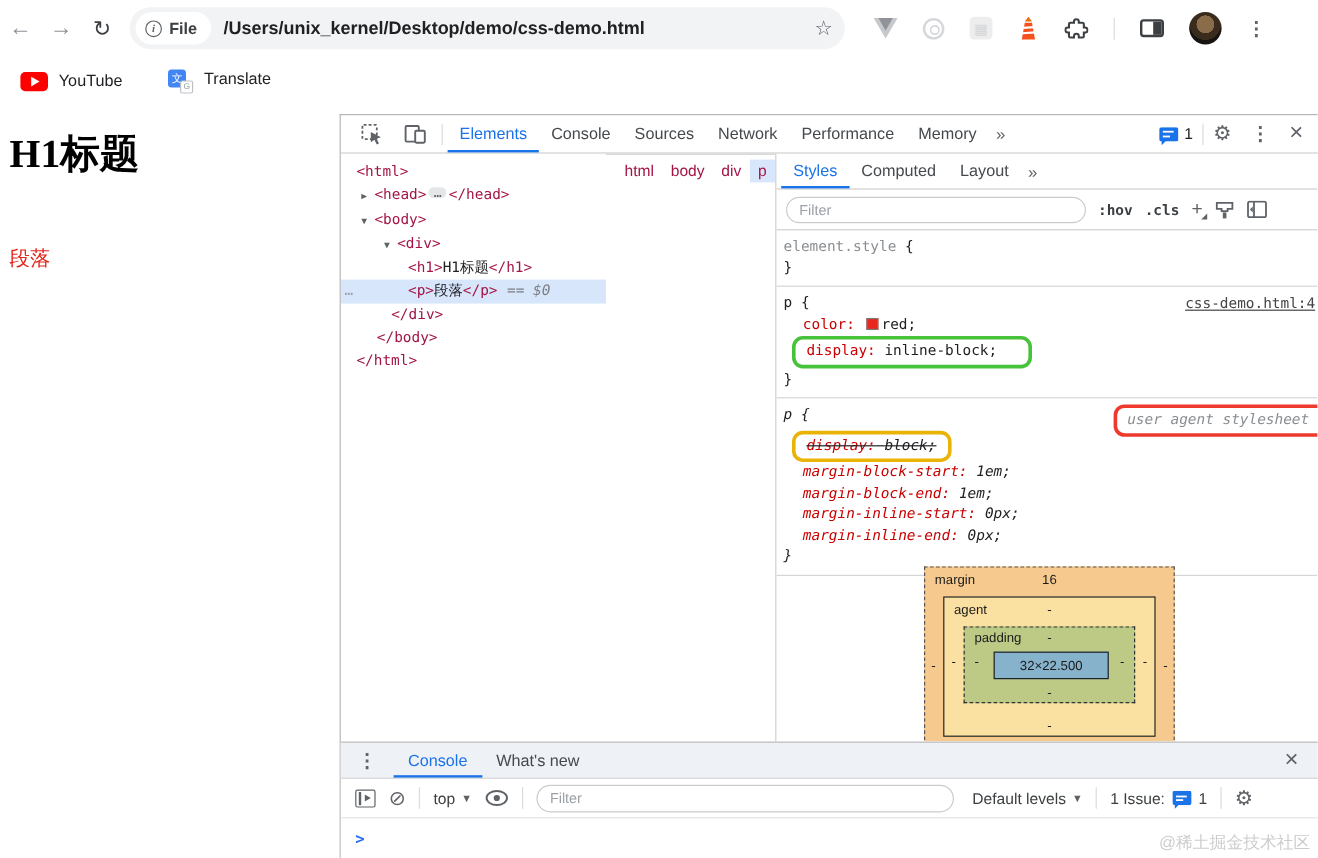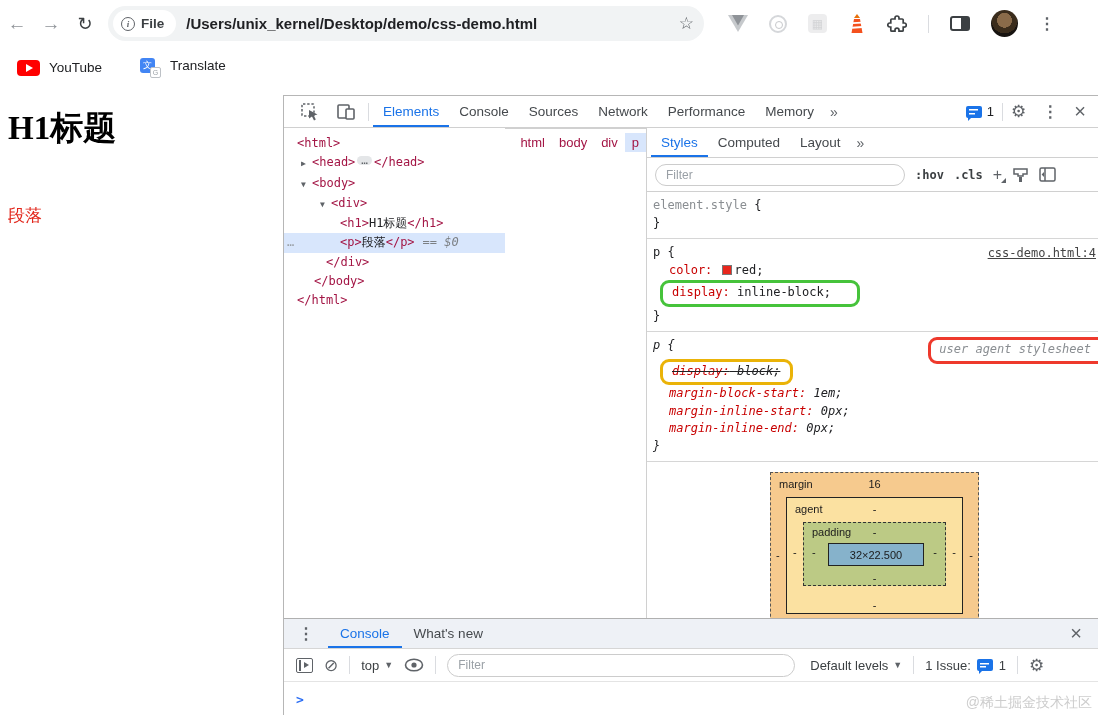--- a/index.html
+++ b/index.html
@@ -321,20 +321,21 @@
         <div class="prop"><span class="pname">color:</span> <span class="swatch"></span><span class="pval">red;</span></div>
         <div class="prop"><span class="anno-green"><span class="pname">display:</span> <span class="pval">inline-block;</span></span></div>
         <div><span>}</span></div>
       </div>
 
       <div class="css-sec ua-sec">
         <span class="ua-origin">user agent stylesheet</span>
         <div><span class="pval">p {</span></div>
         <div class="prop"><span class="anno-red struck"><span class="pname">display:</span> <span class="pval">block;</span></span></div>
         <div class="prop"><span class="pname">margin-block-start:</span> <span class="pval">1em;</span></div>
+        <div class="prop"><span class="pname">margin-block-end:</span> <span class="pval">1em;</span></div>
         <div class="prop"><span class="pname">margin-inline-start:</span> <span class="pval">0px;</span></div>
         <div class="prop"><span class="pname">margin-inline-end:</span> <span class="pval">0px;</span></div>
         <div><span>}</span></div>
       </div>
 
       <div class="bm-wrap">
         <span class="bm-label">margin</span>
         <span class="bm-top">16</span>
         <span class="dash" style="left:5px;top:76px;">-</span>
         <span class="dash" style="right:5px;top:76px;">-</span>

